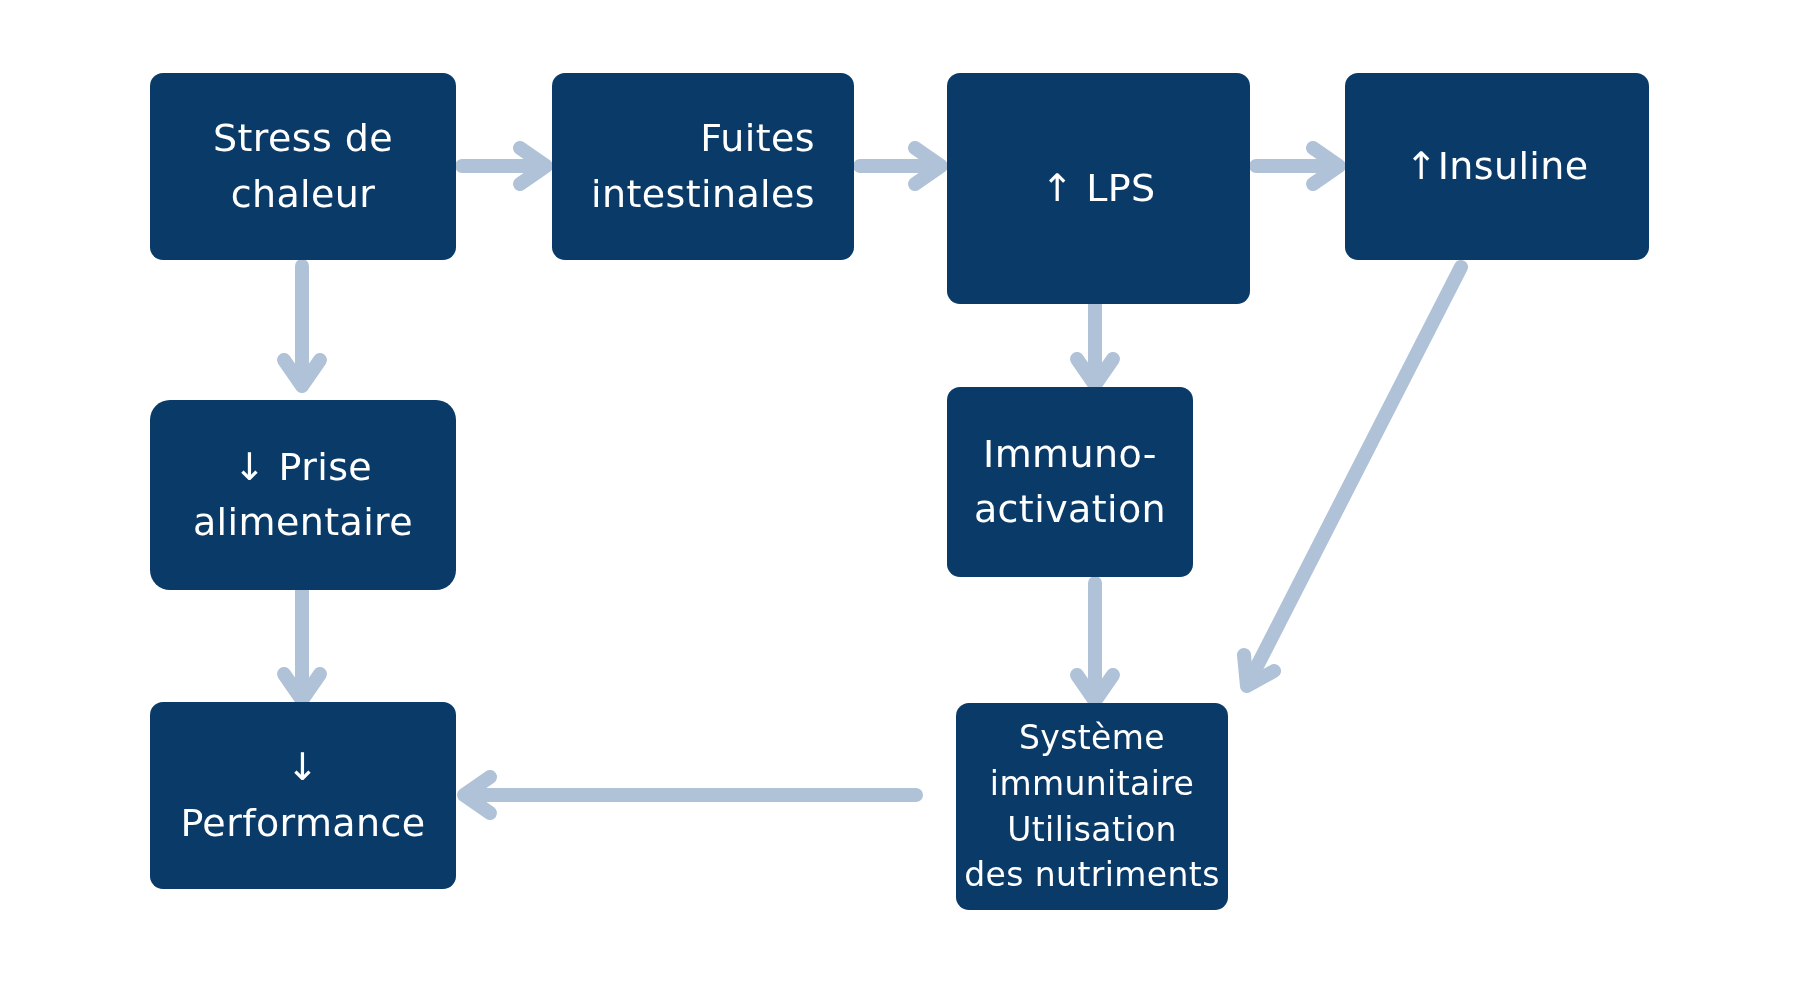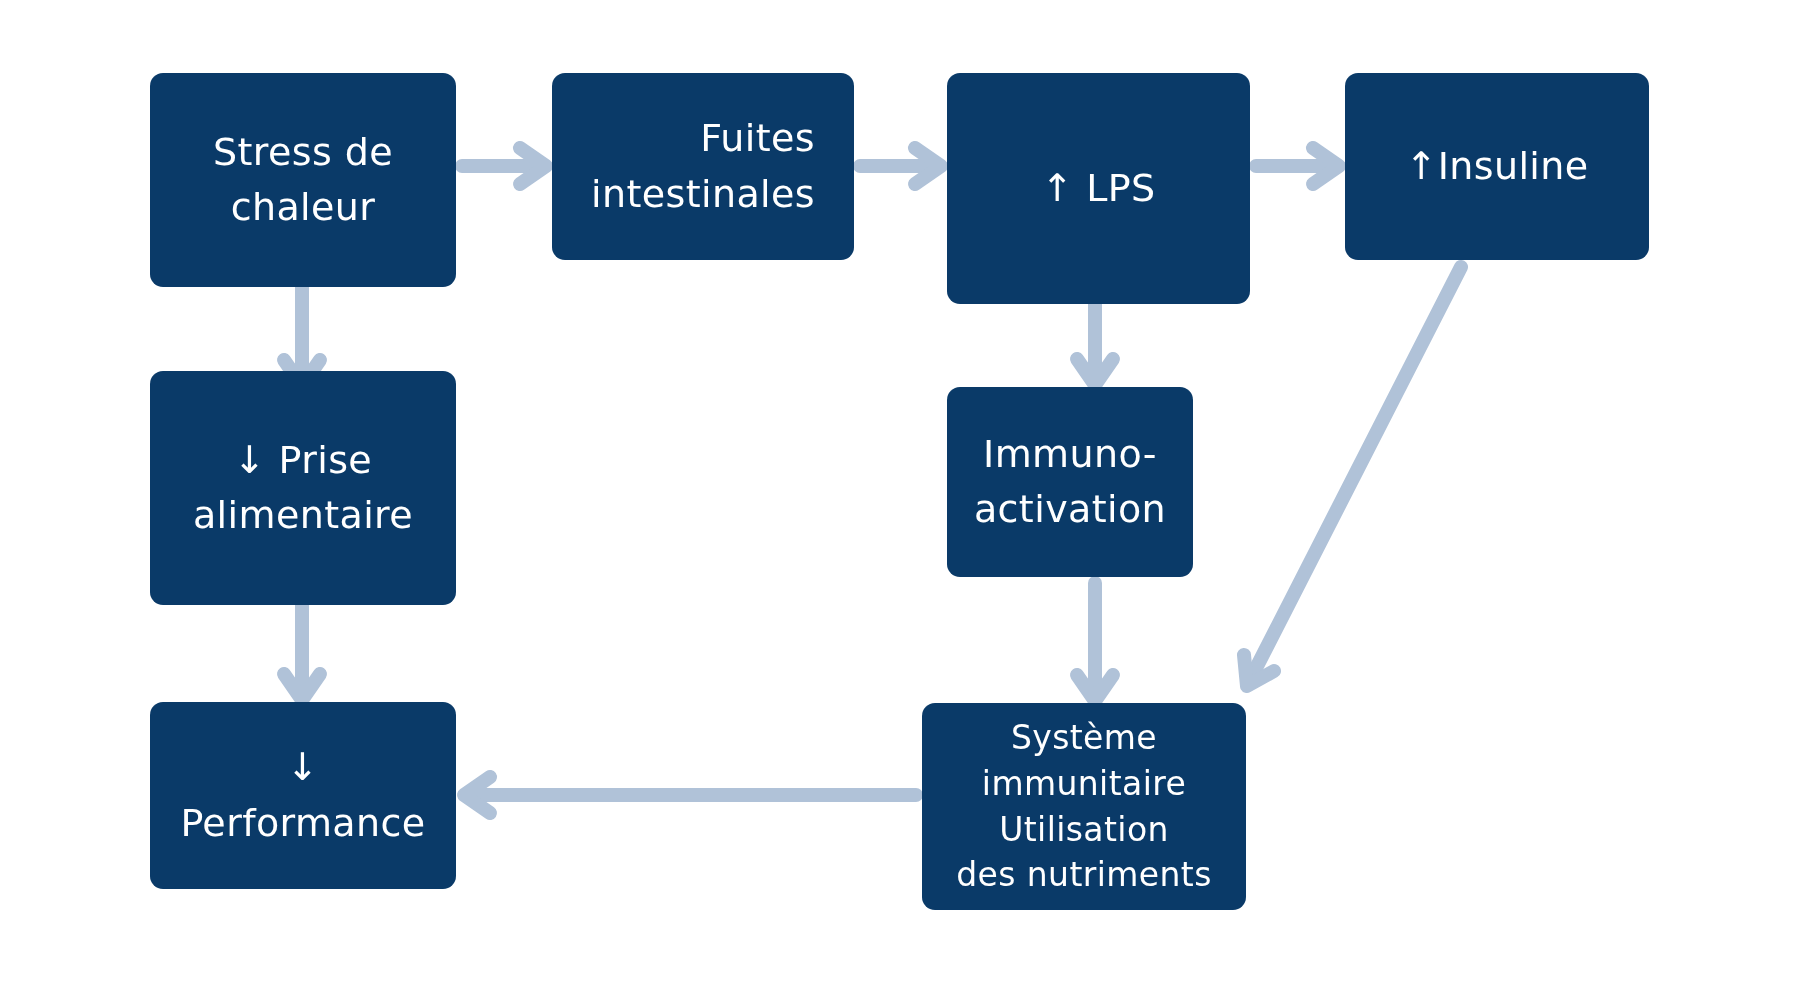--- a/index.html
+++ b/index.html
@@ -23,28 +23,28 @@
     background:var(--node_fill);
     color:var(--node_text);
     border-radius:13px;
     display:flex;align-items:center;justify-content:center;
     text-align:center;
     font-size:38px;line-height:1.45;letter-spacing:0.4px;
   }
   .node .label{white-space:pre-line;}
   .node--small{font-size:33px;line-height:1.38;}
   
-  .n-stress      {left:150px;top:73px; width:306px;height:214px;}
+  .n-stress      {left:150px;top:73px; width:306px;height:187px;}
   .n-fuites      {left:552px;top:73px; width:302px;height:187px;text-align:right;}
   .n-lps         {left:947px;top:73px; width:303px;height:231px;}
   .n-insuline    {left:1345px;top:73px;width:304px;height:187px;}
-  .n-prise       {left:150px;top:371px;width:306px;height:234px;}
+  .n-prise       {left:150px;top:400px;width:306px;height:190px;border-radius:20px;}
   .n-immuno      {left:947px;top:387px;width:246px;height:190px;}
   .n-performance {left:150px;top:702px;width:306px;height:187px;}
-  .n-systeme     {left:922px;top:703px;width:324px;height:207px;}
+  .n-systeme     {left:956px;top:703px;width:272px;height:207px;}
 </style>
 </head>
 <body>
 
 <div class="canvas">
 
   <svg class="arrow-layer" viewBox="0 0 1800 991" xmlns="http://www.w3.org/2000/svg">
 
     <g class="arrow">
       <path d="M462,166 L538,166"></path>

